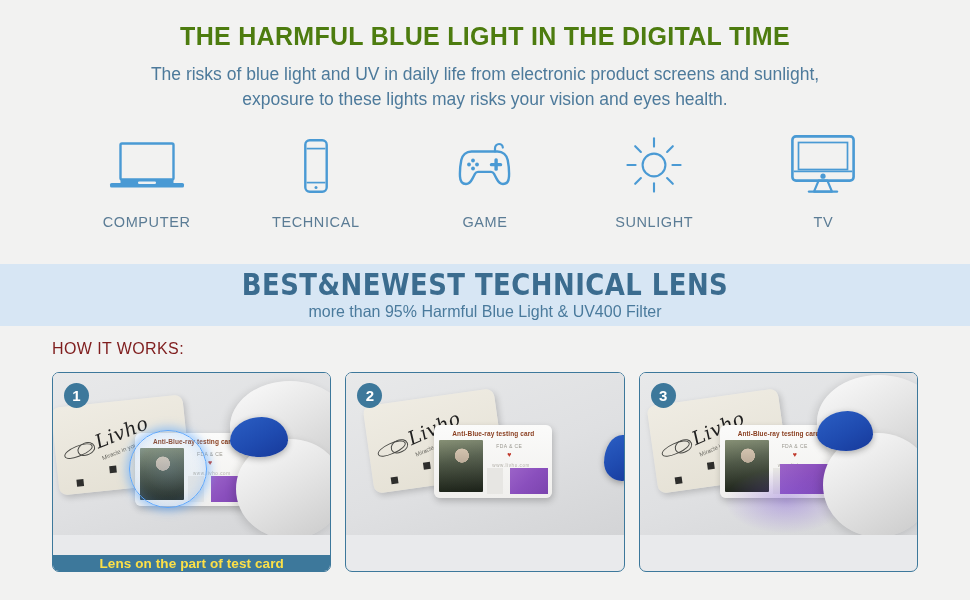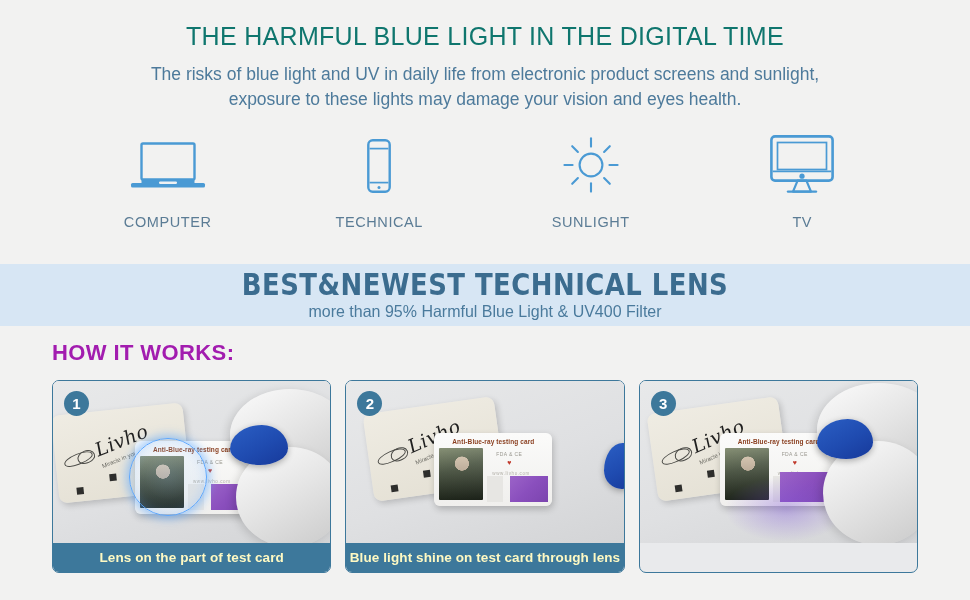--- a/index.html
+++ b/index.html
@@ -18,23 +18,23 @@
   }
 
   
   .hero {
     padding-top: 22px;
     text-align: center;
   }
 
   .hero-title {
     font-size: 25px;
-    font-weight: normal;
+    font-weight: bold;
     letter-spacing: 0.3px;
-    color: #0f766e;
+    color: #4d7c0f;
     line-height: 1.15;
   }
 
   .hero-sub {
     margin-top: 11px;
     font-size: 17.5px;
     font-weight: normal;
     color: #4d7a9b;
     line-height: 1.42;
   }
@@ -105,24 +105,24 @@
   
   .hiw {
     position: absolute;
     left: 0;
     top: 340px;
     width: 970px;
   }
 
   .hiw-title {
     padding-left: 52px;
-    font-size: 22px;
-    font-weight: bold;
+    font-size: 16px;
+    font-weight: normal;
     letter-spacing: 0.4px;
-    color: #a21caf;
+    color: #7f1d1d;
   }
 
   .cards {
     margin-top: 14px;
     padding: 0 52px;
     display: flex;
     justify-content: space-between;
     gap: 14px;
   }
 
@@ -152,29 +152,30 @@
     background: #3d789b;
     color: #ffffff;
     font-size: 15px;
     font-weight: bold;
     line-height: 25px;
     text-align: center;
     z-index: 8;
   }
 
   .card-caption {
-    height: 29px;
+    height: 16px;
     background: #3d789b;
-    color: #fef9c3;
+    color: #fde047;
     font-size: 13.5px;
     font-weight: bold;
     display: flex;
     align-items: center;
     justify-content: center;
     letter-spacing: 0.1px;
+    margin-top: 20px;
   }
 
   
   .scene { position: absolute; inset: 0; }
 
   .desk {
     position: absolute; inset: 0;
     background: linear-gradient(160deg, #e8e9ea 0%, #dfe0e2 55%, #d3d4d6 100%);
   }
 
@@ -292,21 +293,21 @@
     background: radial-gradient(ellipse at 50% 50%, rgba(130,90,220,.40) 0%, rgba(130,90,220,0) 72%);
   }
 </style>
 </head>
 <body>
 
 <section class="hero">
   <h1 class="hero-title">THE HARMFUL BLUE LIGHT IN THE DIGITAL TIME</h1>
   <p class="hero-sub">
     <span>The risks of blue light and UV in daily life from electronic product screens and sunlight,</span>
-    <span>exposure to these lights may damage your vision and eyes health.</span>
+    <span>exposure to these lights may risks your vision and eyes health.</span>
   </p>
 </section>
 
 <section class="icon-row">
 
   <div class="icon-cell">
     <div class="icon-art">
       <svg width="78" height="56" viewBox="0 0 78 56" fill="none">
         <rect x="12.5" y="4.5" width="53" height="36" rx="1.5" stroke="#4a9ad4" stroke-width="2.4"></rect>
         <rect x="2" y="44" width="74" height="4.6" rx="1.6" fill="#4a9ad4"></rect>
@@ -322,20 +323,35 @@
       <svg width="40" height="58" viewBox="0 0 40 58" fill="none">
         <rect x="9.3" y="3.3" width="21.4" height="51.4" rx="4.4" stroke="#4a9ad4" stroke-width="2.4"></rect>
         <line x1="10.6" y1="11.6" x2="29.4" y2="11.6" stroke="#4a9ad4" stroke-width="1.7"></line>
         <line x1="10.6" y1="45.6" x2="29.4" y2="45.6" stroke="#4a9ad4" stroke-width="1.7"></line>
         <circle cx="20" cy="50.4" r="1.5" fill="#4a9ad4"></circle>
       </svg>
     </div>
     <div class="icon-label">TECHNICAL</div>
   </div>
 
+  <div class="icon-cell">
+    <div class="icon-art">
+      <svg width="62" height="56" viewBox="0 0 62 56" fill="none">
+        <path d="M18.5 12.5h25c5.3 0 9.2 3.6 10.2 8.6 1.1 5.5 1.6 11 1.3 16.5-.2 4.6-2.6 7.4-6 7.4-3.1 0-4.9-2.3-6.6-5.6l-2.4-4.6c-.7-1.3-1.7-1.9-3-1.9H24c-1.3 0-2.3.6-3 1.9l-2.4 4.6c-1.7 3.3-3.5 5.6-6.6 5.6-3.4 0-5.8-2.8-6-7.4-.3-5.5.2-11 1.3-16.5 1-5 4.9-8.6 10.2-8.6z" stroke="#4a9ad4" stroke-width="2.4" stroke-linejoin="round"></path>
+        <path d="M41 12.5V9.2c0-2.4 1.8-4.2 4-4.2 2.1 0 3.8 1.6 3.8 3.6" stroke="#4a9ad4" stroke-width="2.2" stroke-linecap="round"></path>
+        <circle cx="19" cy="21.5" r="1.9" fill="#4a9ad4"></circle>
+        <circle cx="19" cy="29.5" r="1.9" fill="#4a9ad4"></circle>
+        <circle cx="15" cy="25.5" r="1.9" fill="#4a9ad4"></circle>
+        <circle cx="23" cy="25.5" r="1.9" fill="#4a9ad4"></circle>
+        <rect x="40.4" y="19.3" width="3.4" height="12.4" rx="1.5" fill="#4a9ad4"></rect>
+        <rect x="35.8" y="23.9" width="12.4" height="3.4" rx="1.5" fill="#4a9ad4"></rect>
+      </svg>
+    </div>
+    <div class="icon-label">GAME</div>
+  </div>
 
   <div class="icon-cell">
     <div class="icon-art">
       <svg width="60" height="60" viewBox="0 0 60 60" fill="none" stroke="#4a9ad4" stroke-width="2.1" stroke-linecap="round">
         <circle cx="30" cy="30" r="11.4"></circle>
         <line x1="30" y1="3.4" x2="30" y2="11.6"></line>
         <line x1="30" y1="48.4" x2="30" y2="56.6"></line>
         <line x1="3.4" y1="30" x2="11.6" y2="30"></line>
         <line x1="48.4" y1="30" x2="56.6" y2="30"></line>
         <line x1="11.2" y1="11.2" x2="16.9" y2="16.9"></line>
@@ -427,21 +443,20 @@
             <span class="tc-url">www.livho.com</span>
             <span class="tc-photo"></span>
             <span class="tc-white"></span>
             <span class="tc-swatch"></span>
           </div>
 
           <div class="lensblob" style="right:-14px; top:62px; width:34px; height:46px;"></div>
         </div>
         <div class="badge">2</div>
       </div>
-      <div class="card-caption">Blue light shine on test card through lens</div>
     </div>
 
     <div class="card">
       <div class="card-photo">
         <div class="scene">
           <div class="desk"></div>
 
           <div class="brandcard" style="left:12px; top:24px; transform:rotate(-8deg);">
             <span class="glasses"></span>
             <span class="script">Livho</span>

